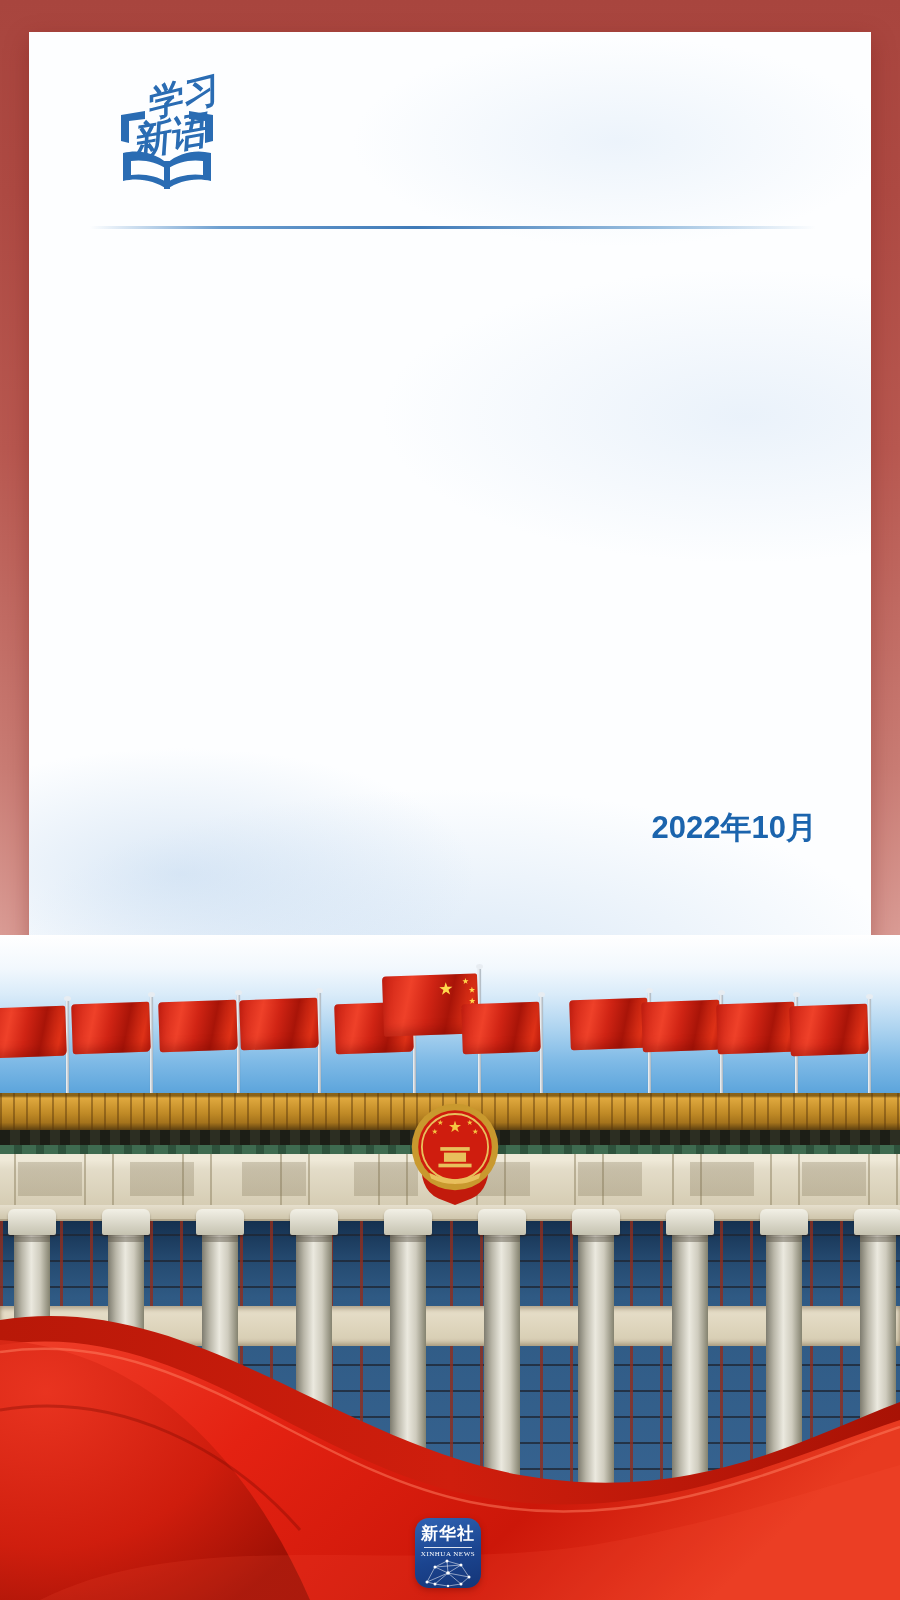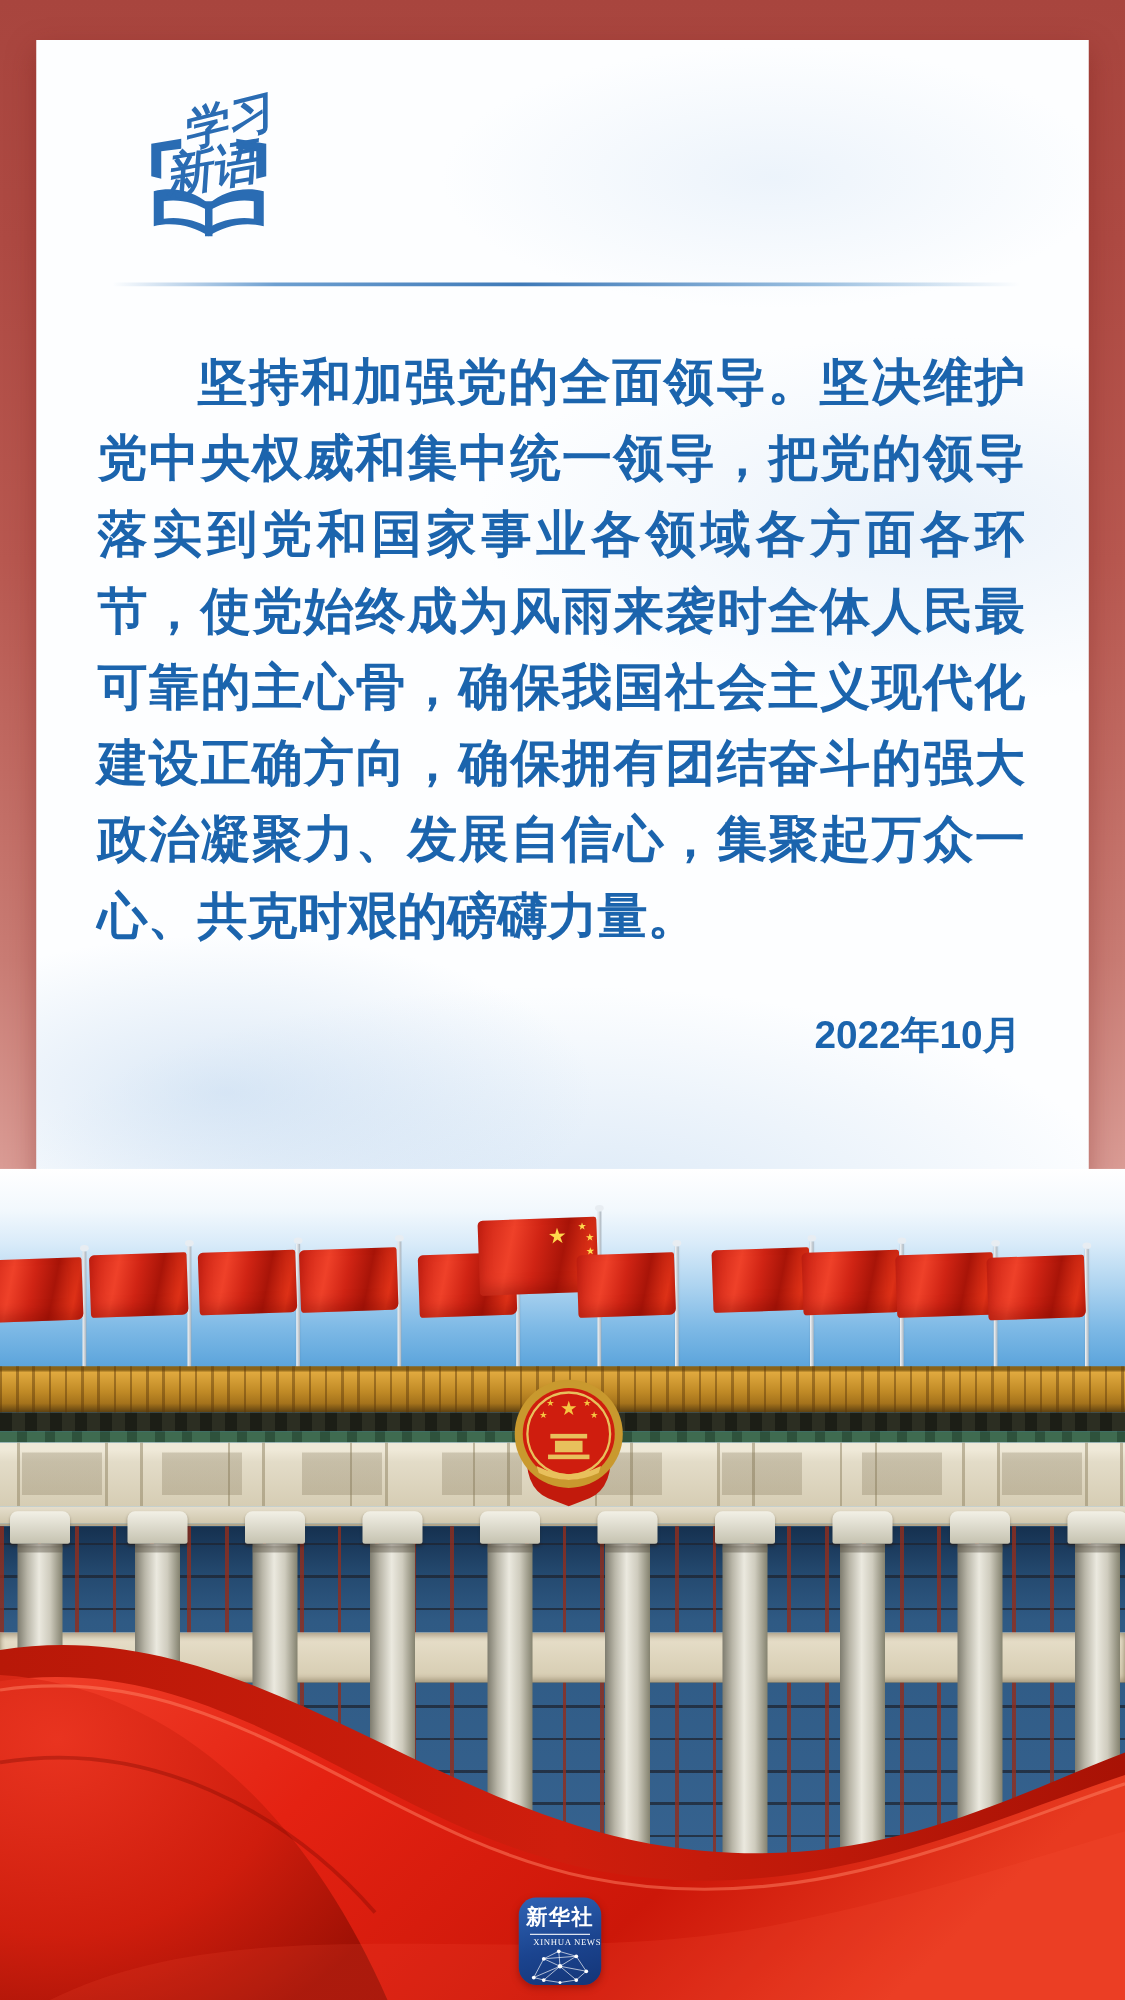--- a/index.html
+++ b/index.html
@@ -86,21 +86,21 @@
   .pillar::after{content:'';position:absolute;top:2px;left:0;right:0;height:5px;
         background:rgba(90,85,70,.45);}
   .emblem{position:absolute;left:409px;top:166px;}
   
   .ribbon{position:absolute;left:0;top:355px;width:900px;height:310px;}
   .xinhua{position:absolute;left:415px;top:583px;width:66px;height:70px;border-radius:14px;
         background:linear-gradient(165deg,#2f63b4,#1b448f 55%,#143577);
         box-shadow:0 2px 6px rgba(80,0,0,.35);text-align:center;color:#fff;overflow:hidden;}
   .xh-cn{margin-top:7px;font-size:17px;font-weight:bold;letter-spacing:1px;line-height:1.1;}
   .xh-line{width:48px;height:1px;margin:3px auto 2px;background:rgba(255,255,255,.85);}
-  .xh-en{font-size:7px;letter-spacing:.5px;font-family:"Liberation Serif","DejaVu Serif",serif;text-align:right;}
+  .xh-en{font-size:7px;letter-spacing:.5px;font-family:"Liberation Serif","DejaVu Serif",serif;}
 </style>
 </head>
 <body>
 
 <div id="page">
 
   <div class="card">
     <div class="card-header">
       <div class="badge">
         <svg width="104" height="114" viewBox="0 0 104 114">
@@ -110,21 +110,20 @@
           <path d="M52 86 C64 76 80 72 96 76 L96 104 C80 100 64 104 52 112 Z" fill="#2a6cb3"></path>
           <path d="M52 92 C42 85 28 82 16 84 L16 98 C28 96 42 99 52 105 Z" fill="#fdfeff"></path>
           <path d="M52 92 C62 85 76 82 88 84 L88 98 C76 96 62 99 52 105 Z" fill="#fdfeff"></path>
           <rect x="49" y="84" width="6" height="28" fill="#2a6cb3"></rect>
         </svg>
         <span class="badge-l1">学习</span>
         <span class="badge-l2">新语</span>
       </div>
     </div>
     <div class="divider"></div>
-    <p class="quote-body">坚持和加强党的全面领导。坚决维护党中央权威和集中统一领导，把党的领导落实到党和国家事业各领域各方面各环节，使党始终成为风雨来袭时全体人民最可靠的主心骨，确保我国社会主义现代化建设正确方向，确保拥有团结奋斗的强大政治凝聚力、发展自信心，集聚起万众一心、共克时艰的磅礴力量。</p>
     <div class="quote-date">2022年10月</div>
   </div>
 
   <div class="photo">
     <div class="sky"></div>
     <div id="flags">
         <div class="pole" style="left: 66px; top: 66px; height: 98px;"></div>
         <div class="flag" style="left: -12px; top: 72px; width: 78px; height: 50px;"></div>
         <div class="pole" style="left: 150px; top: 62px; height: 102px;"></div>
         <div class="flag" style="left: 72px; top: 68px; width: 78px; height: 50px;"></div>

